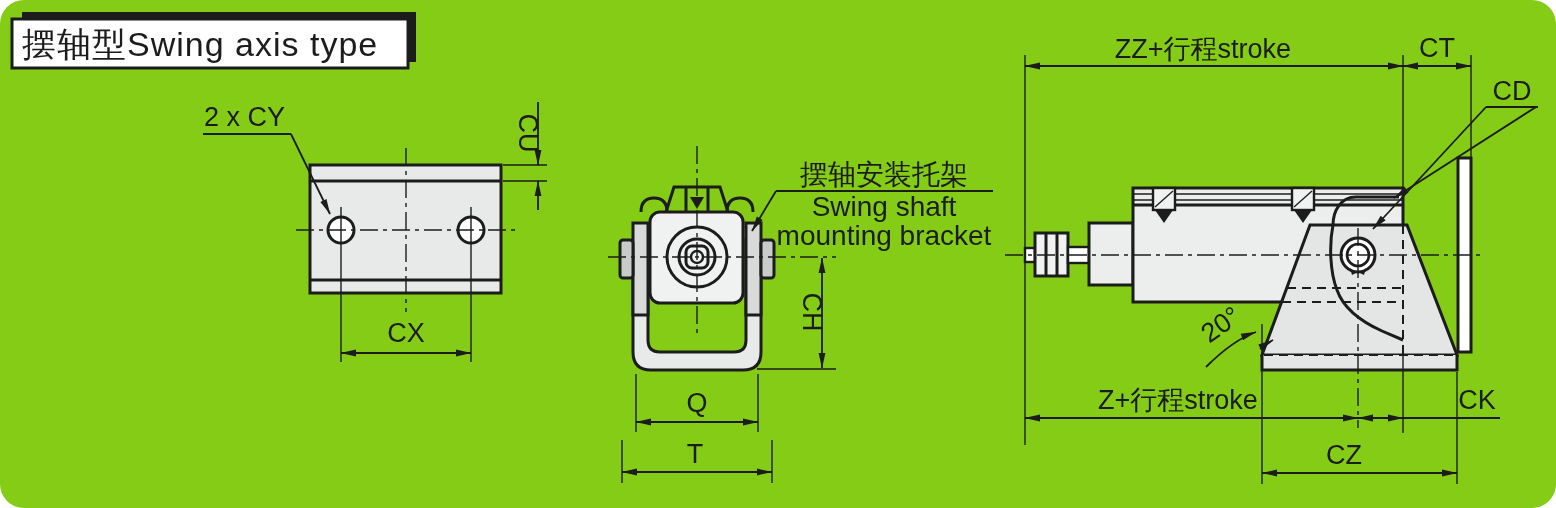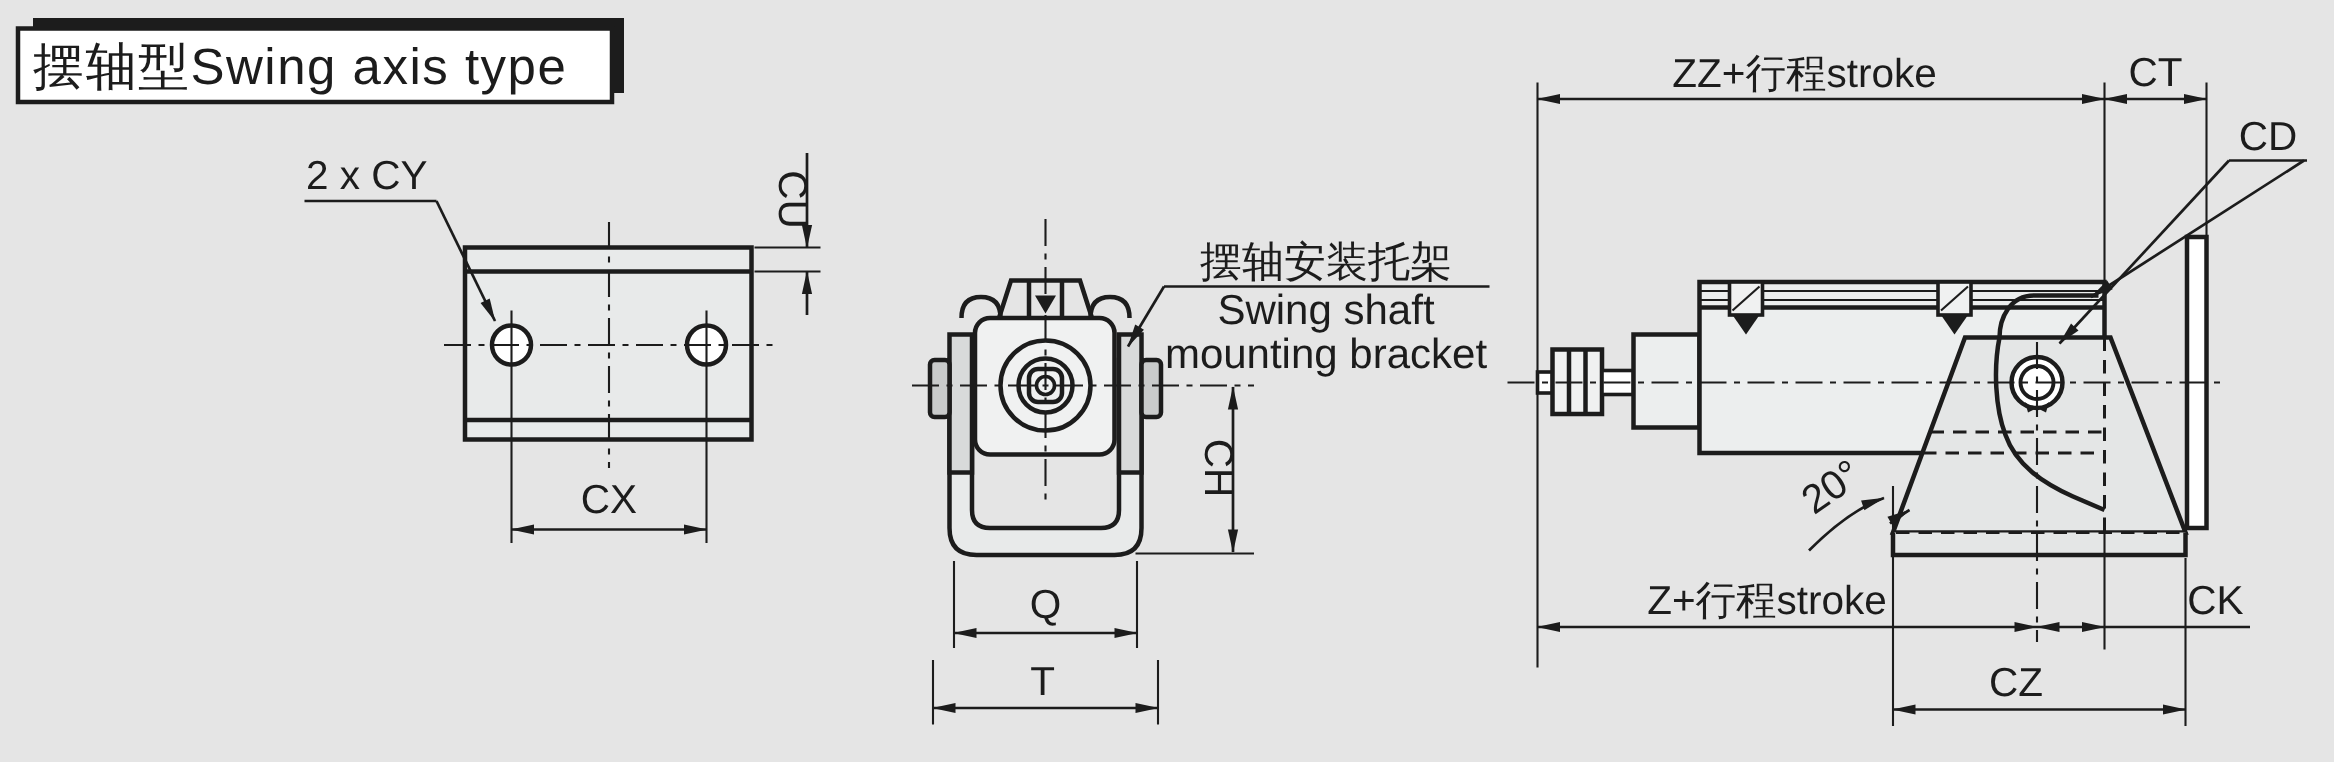--- a/index.html
+++ b/index.html
@@ -1,17 +1,17 @@
 <!DOCTYPE html>
 <html><head>
 <meta charset="utf-8">
 <style>
   html,body{margin:0;padding:0;background:#ffffff;}
-  .stage{position:relative;width:1556px;height:508px;background:#e5e5e5;overflow:hidden;
-         font-family:"Liberation Sans", sans-serif;}
+  .stage{position:relative;width:1556px;height:508px;background:#84cc16;overflow:hidden;
+         font-family:"Liberation Sans", sans-serif;border-radius:24px;}
   svg{display:block;}
   text{font-family:"Liberation Sans", sans-serif;fill:#1c1c1c;}
   .dim{font-size:27px;}
   .callout{font-size:28px;}
   .titletxt{font-size:34px;letter-spacing:1px;}
   .outline{fill:none;stroke:#1c1c1c;stroke-width:3;}
   .thin{fill:none;stroke:#1c1c1c;stroke-width:1.4;}
   .dimline{fill:none;stroke:#1c1c1c;stroke-width:1.8;}
   .hidden-l{fill:none;stroke:#1c1c1c;stroke-width:2;stroke-dasharray:9 6;}
   .center-l{fill:none;stroke:#1c1c1c;stroke-width:1.4;stroke-dasharray:18 5 4 5;}

